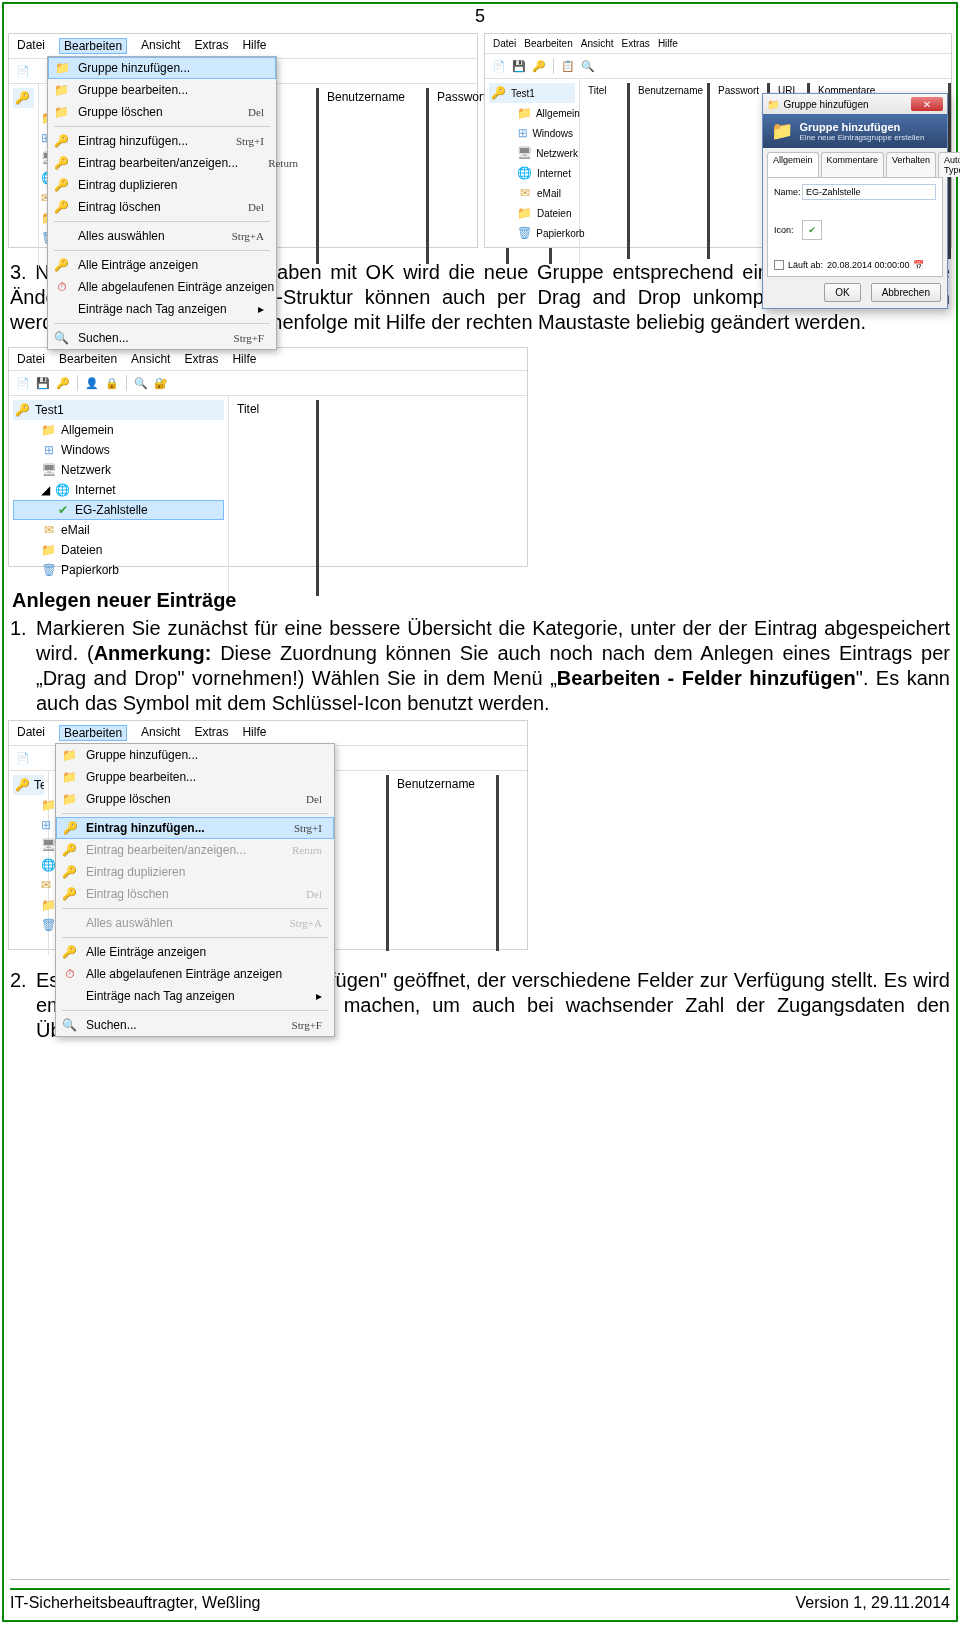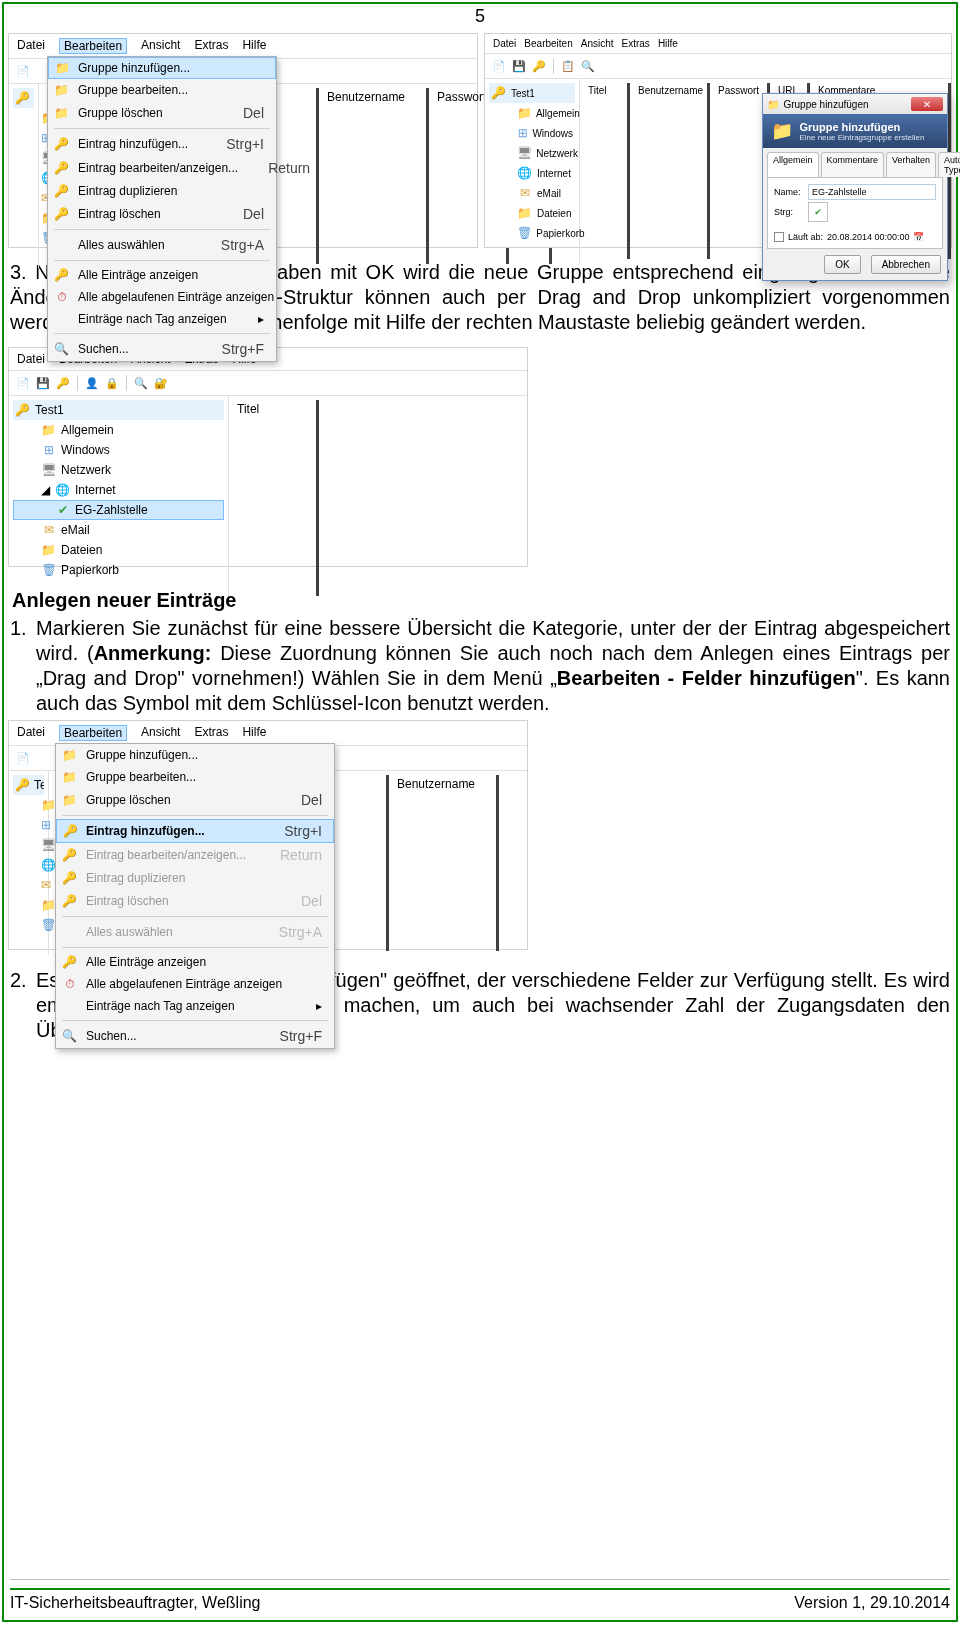--- a/index.html
+++ b/index.html
@@ -101,21 +101,21 @@
     position: relative;
     white-space: nowrap;
   }
   .dd-row.hov { background: #cde8ff; border:1px solid #7bbdfc; padding:3px 11px 3px 29px; }
   .dd-row.disabled { color: #999; }
   .dd-icon {
     position: absolute; left: 6px; width: 16px; height:16px;
     display:inline-flex; align-items:center; justify-content:center;
     font-size: 12px;
   }
-  .dd-short { margin-left: auto; padding-left: 30px; color: #444; font-size: 14px;}
+  .dd-short { margin-left: auto; padding-left: 30px; color: #444; font-size: 11px; font-family: Liberation Serif, serif;}
   .dd-row.disabled .dd-short { color:#bbb; }
   .dd-sep { height:1px; background:#d0d0d0; margin: 3px 6px; }
   
   .dialog {
     position: absolute;
     width: 186px;
     border: 1px solid #6b8fbf;
     background: #f0f0f0;
     box-shadow: 3px 4px 10px rgba(0,0,0,.3);
     font-size: 10px;
@@ -152,21 +152,21 @@
     border-bottom:none;
     background:#f7f7f7;
     border-radius:3px 3px 0 0;
   }
   .dlg-tab.active { background:#fff; }
   .dlg-body {
     background:#fff; margin:0 4px;
     border:1px solid #c0c0c0;
     padding:6px; font-size:9px;
   }
-  .dlg-field { display:flex; align-items:center; gap:6px; margin-bottom:2px;}
+  .dlg-field { display:flex; align-items:center; margin-bottom:20px;}
   .dlg-field label { width:28px; }
   .dlg-field .inp {
     flex:1; border:1px solid #bcd; padding:2px 3px; font-size:9px; background:#fff;
   }
   .dlg-iconbox {
     width: 20px; height:20px; border:1px solid #c0c0c0;
     display:flex; align-items:center; justify-content:center;
     background:#fff;
   }
   .dlg-expire { display:flex; align-items:center; gap:4px; margin-top:10px; font-size:9px;}
@@ -422,21 +422,21 @@
           <div class="dlg-tab">Kommentare</div>
           <div class="dlg-tab">Verhalten</div>
           <div class="dlg-tab">Auto-Type</div>
         </div>
         <div class="dlg-body">
           <div class="dlg-field">
             <label>Name:</label>
             <div class="inp">EG-Zahlstelle</div>
           </div>
           <div class="dlg-field">
-            <label>Strg:</label>
+            <label>Icon:</label>
             <div class="dlg-iconbox">
                 <span class="i-check">✔</span>
               </div>
           </div>
           <div class="dlg-expire">
             <span style="width:10px;height:10px;border:1px solid #888;display:inline-block;"></span>
             <span>Läuft ab:</span>
             <span class="inp" style="flex:0 0 auto;">20.08.2014 00:00:00</span>
             <span>📅</span>
           </div>
@@ -617,15 +617,15 @@
   </div>
 
   <div class="ol-item" style="margin-top:18px;">
     <div class="num">2.</div>
     <div class="txt"><span>Es wird der Dialog „Eintrag hinzufügen" geöffnet, der verschiedene Felder zur Verfügung stellt. Es wird empfohlen genaue Angaben zu machen, um auch bei wachsender Zahl der Zugangsdaten den Überblick zu behalten.</span></div>
   </div>
 
   <div class="footer-line2"></div>
   <div class="footer">
     <span>IT-Sicherheitsbeauftragter, Weßling</span>
-    <span>Version 1, 29.10.2014</span>
+    <span>Version 1, 29.11.2014</span>
   </div>
 </div>
 
 </body></html>

